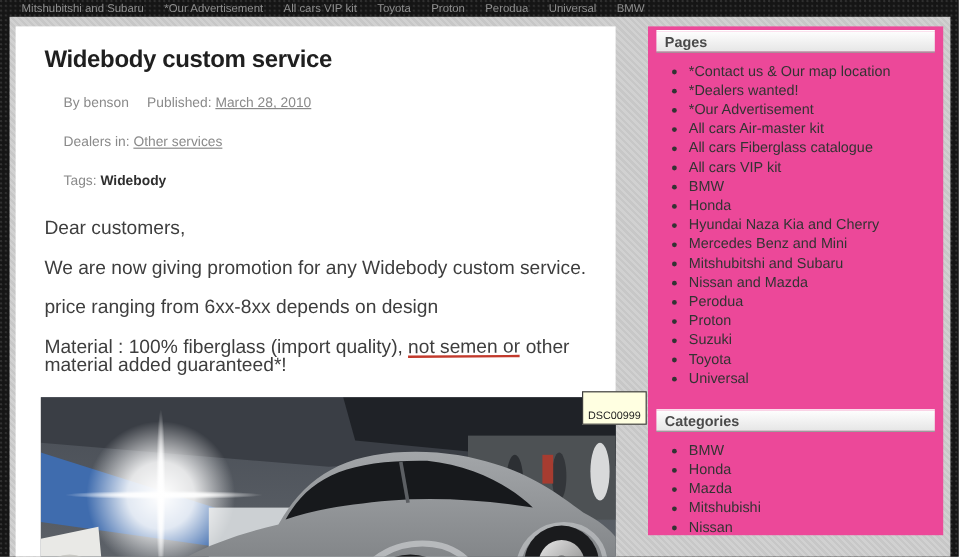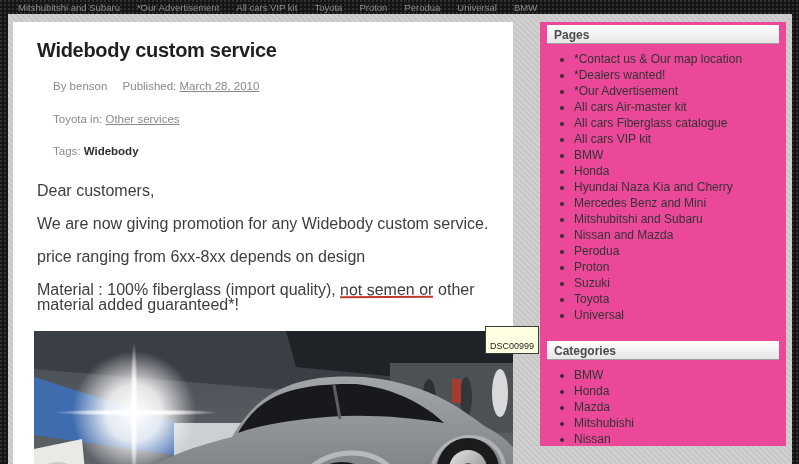--- a/index.html
+++ b/index.html
@@ -110,21 +110,21 @@
 <main class="main">
   <h1 class="post-title">Widebody custom service</h1>
 
   <div class="post-meta">
     <p class="meta-row">
       <span class="author">By benson</span>
       <span>Published:</span>
       <span class="meta-link">March 28, 2010</span>
     </p>
     <p class="meta-row">
-      <span>Toyota in:</span>
+      <span>Dealers in:</span>
       <span class="meta-link">Other services</span>
     </p>
     <p class="meta-row">
       <span>Tags:</span>
       <span class="tag-value">Widebody</span>
     </p>
   </div>
 
   <div class="post-body">
     <p>Dear customers,</p>

